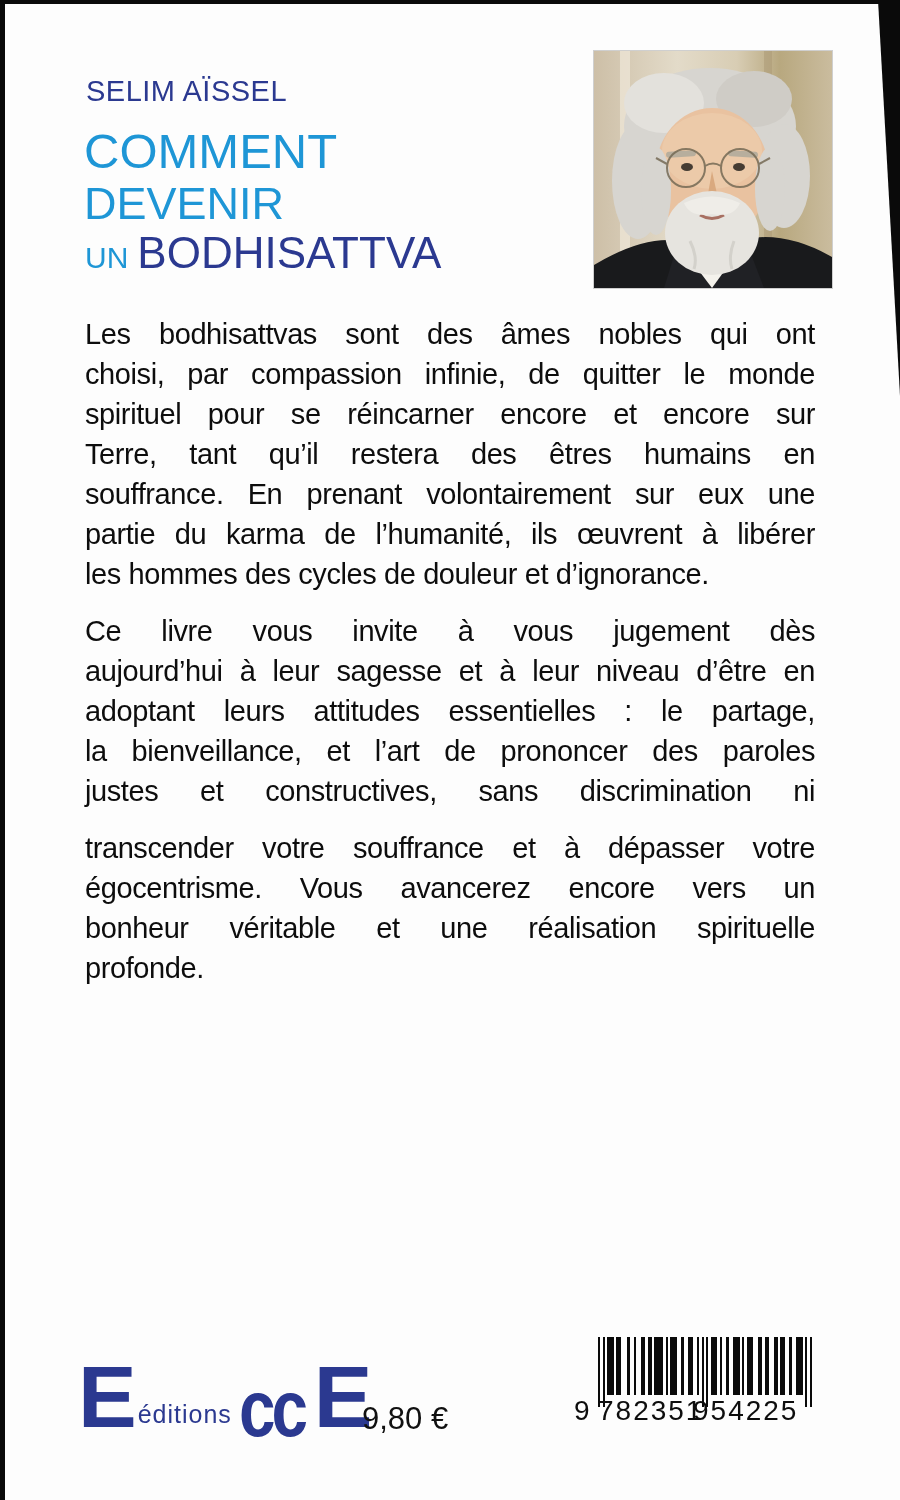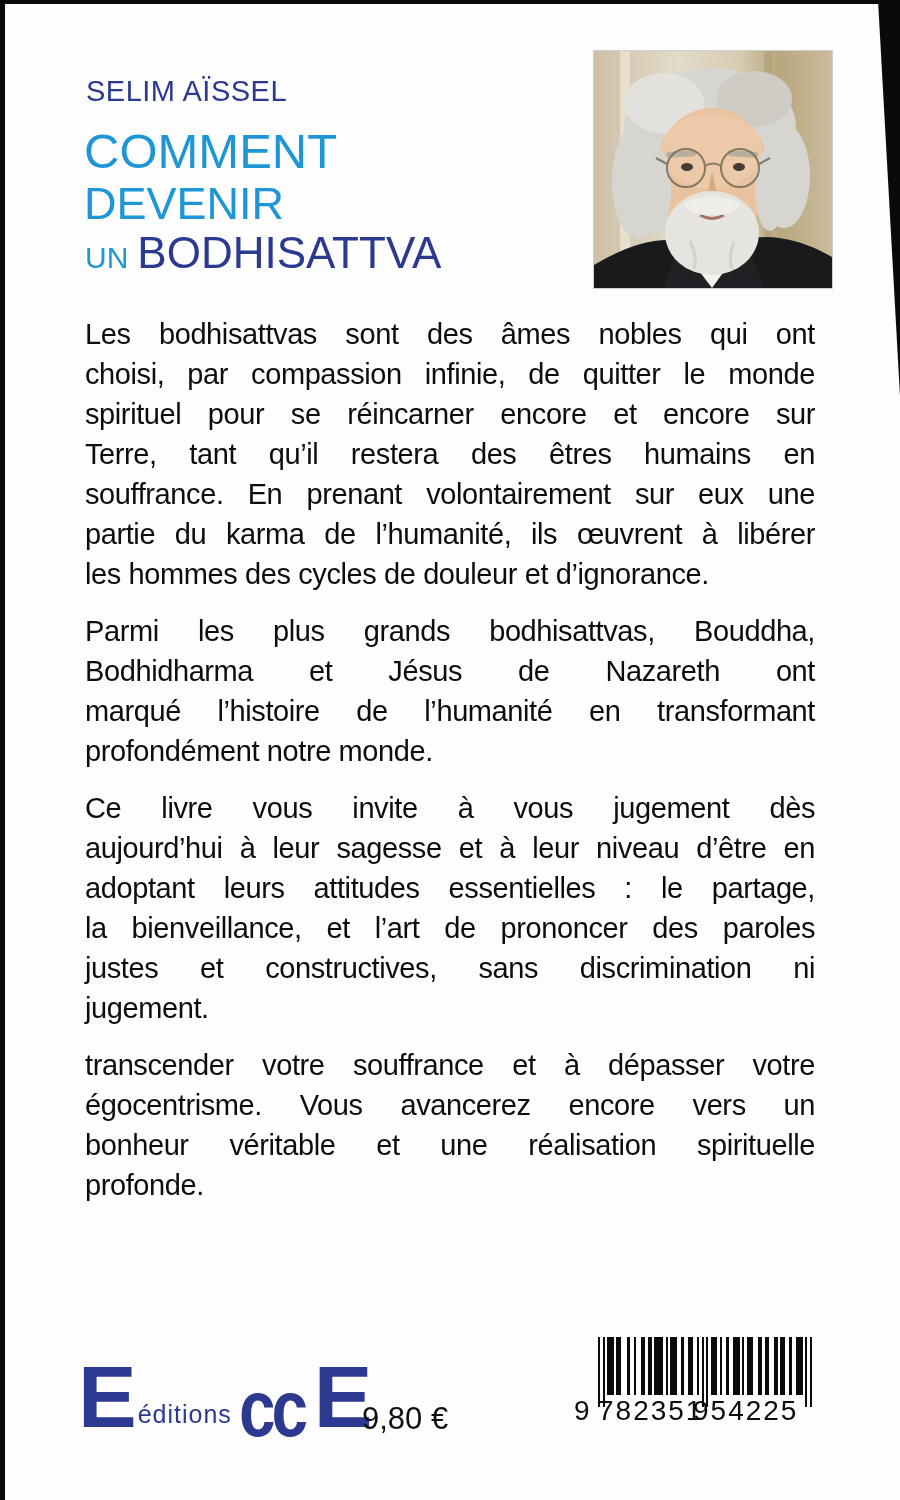--- a/index.html
+++ b/index.html
@@ -114,32 +114,25 @@
       <div class="para">
         <div class="jline">Les bodhisattvas sont des âmes nobles qui ont</div>
         <div class="jline">choisi, par compassion infinie, de quitter le monde</div>
         <div class="jline">spirituel pour se réincarner encore et encore sur</div>
         <div class="jline">Terre, tant qu’il restera des êtres humains en</div>
         <div class="jline">souffrance. En prenant volontairement sur eux une</div>
         <div class="jline">partie du karma de l’humanité, ils œuvrent à libérer</div>
         <div class="jline lastline">les hommes des cycles de douleur et d’ignorance.</div>
       </div>
       <div class="para">
-        <div class="jline">Parmi les plus grands bodhisattvas, Bouddha,</div>
-        <div class="jline">Bodhidharma et Jésus de Nazareth ont</div>
-        <div class="jline">marqué l’histoire de l’humanité en transformant</div>
-        <div class="jline lastline">profondément notre monde.</div>
-      </div>
-      <div class="para">
         <div class="jline">Ce livre vous invite à vous jugement dès</div>
         <div class="jline">aujourd’hui à leur sagesse et à leur niveau d’être en</div>
         <div class="jline">adoptant leurs attitudes essentielles : le partage,</div>
         <div class="jline">la bienveillance, et l’art de prononcer des paroles</div>
         <div class="jline">justes et constructives, sans discrimination ni</div>
-        <div class="jline lastline">jugement.</div>
       </div>
       <div class="para">
         <div class="jline">transcender votre souffrance et à dépasser votre</div>
         <div class="jline">égocentrisme. Vous avancerez encore vers un</div>
         <div class="jline">bonheur véritable et une réalisation spirituelle</div>
         <div class="jline lastline">profonde.</div>
       </div>
     </main>
 
   <div class="logo">

